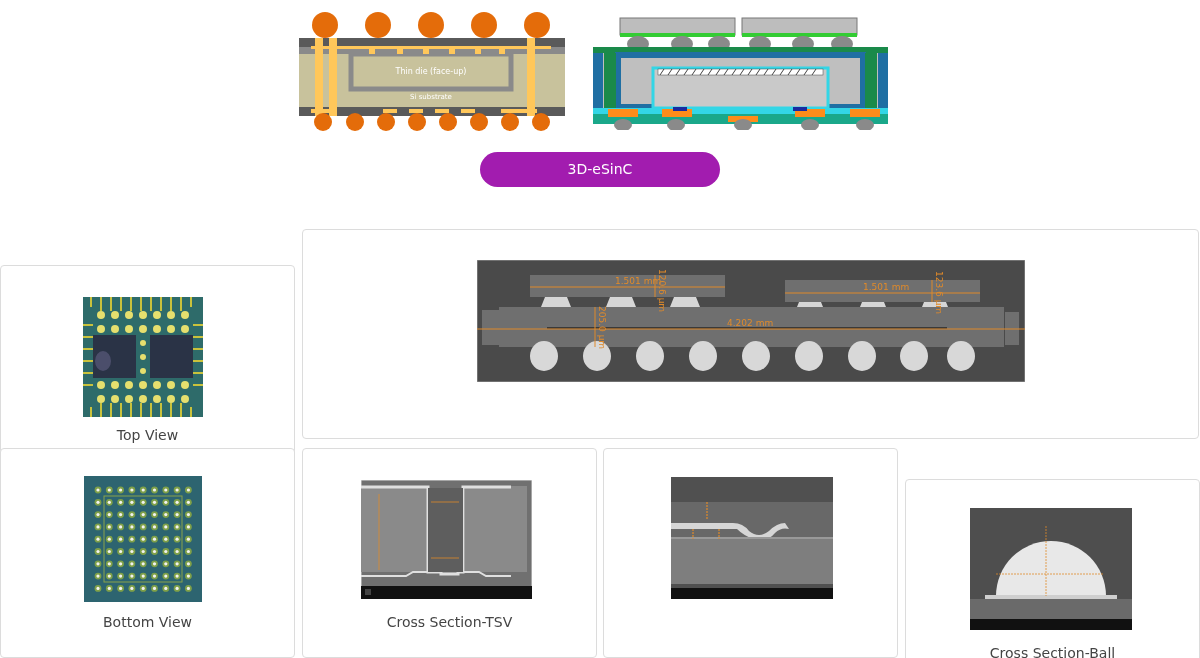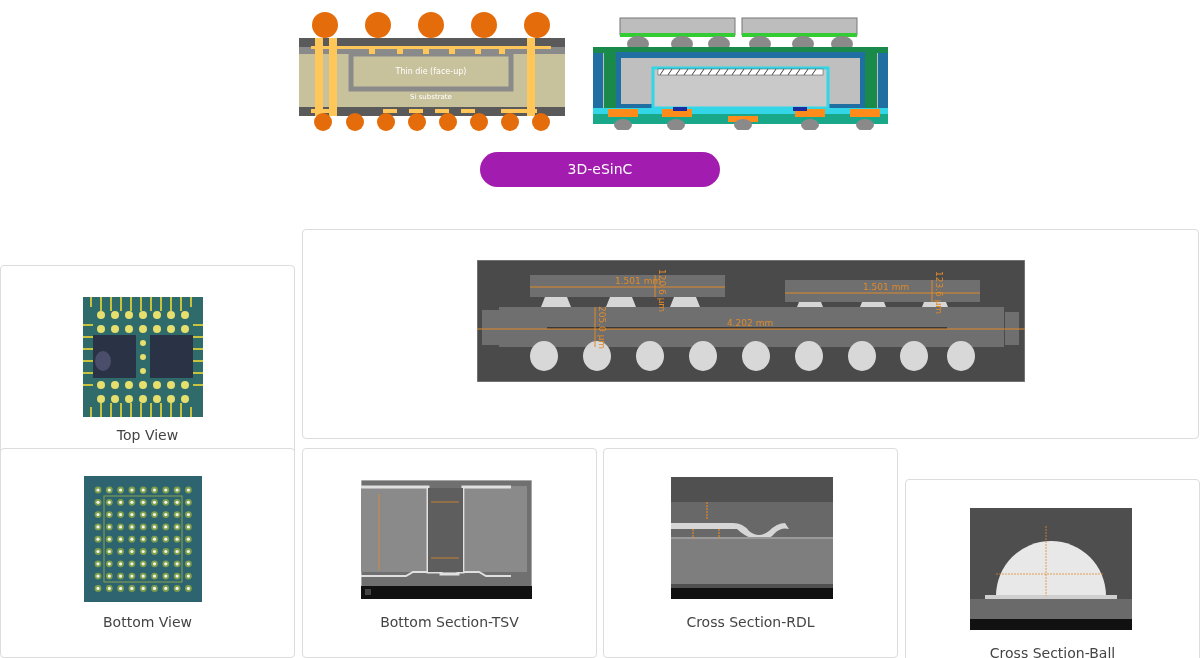--- a/index.html
+++ b/index.html
@@ -447,38 +447,37 @@
     <g stroke="#e08a2a" stroke-width="0.8">
       <line x1="18" y1="14" x2="18" y2="90"></line>
         <line x1="70" y1="22" x2="98" y2="22"></line>
         <line x1="70" y1="78" x2="98" y2="78"></line>
     </g>
     <rect x="0" y="106" width="171" height="13" fill="#111"></rect>
     <g fill="#888" font-size="3">
         <rect x="4" y="109" width="6" height="6" fill="#444"></rect>
       </g>
   </svg>
-  <div class="caption">Bottom Section-TSV</div>
+  <div class="caption">Cross Section-TSV</div>
 </div>
 
 <div class="card c-rdl">
   <svg class="photo" style="left:67px;top:28px;" width="162" height="122" viewBox="0 0 162 122">
     <rect width="162" height="122" fill="#505050"></rect>
     <rect x="0" y="25" width="162" height="35" fill="#686868"></rect>
     <path d="M0 46 H62 Q72 46 78 54 Q88 62 98 54 Q106 46 114 46 L118 52 Q110 50 104 56 Q96 66 82 62 Q72 58 66 52 H0 Z" fill="#d6d6d6"></path>
     <rect x="0" y="62" width="162" height="45" fill="#7e7e7e"></rect>
     <rect x="0" y="60" width="162" height="2" fill="#999"></rect>
     <g stroke="#e08a2a" stroke-width="1.2" stroke-dasharray="2,1">
       <line x1="22" y1="52" x2="22" y2="62"></line>
         <line x1="48" y1="52" x2="48" y2="62"></line>
         <line x1="36" y1="25" x2="36" y2="42"></line>
     </g>
     <rect x="0" y="111" width="162" height="11" fill="#111"></rect>
   </svg>
-  <div class="caption">Cross Section-RDL</div>
 </div>
 
 <div class="card c-ball">
   <svg class="photo" style="left:64px;top:28px;" width="162" height="122" viewBox="0 0 162 122">
     <rect width="162" height="122" fill="#4e4e4e"></rect>
     <path d="M26 88 A55 55 0 1 1 136 88 Z" fill="#e8e8e8"></path>
     <rect x="15" y="87" width="132" height="4" fill="#cfcfcf"></rect>
     <rect x="0" y="91" width="162" height="20" fill="#6a6a6a"></rect>
     <g stroke="#e08a2a" stroke-width="0.8" stroke-dasharray="2,1">
       <line x1="76" y1="18" x2="76" y2="88"></line>

